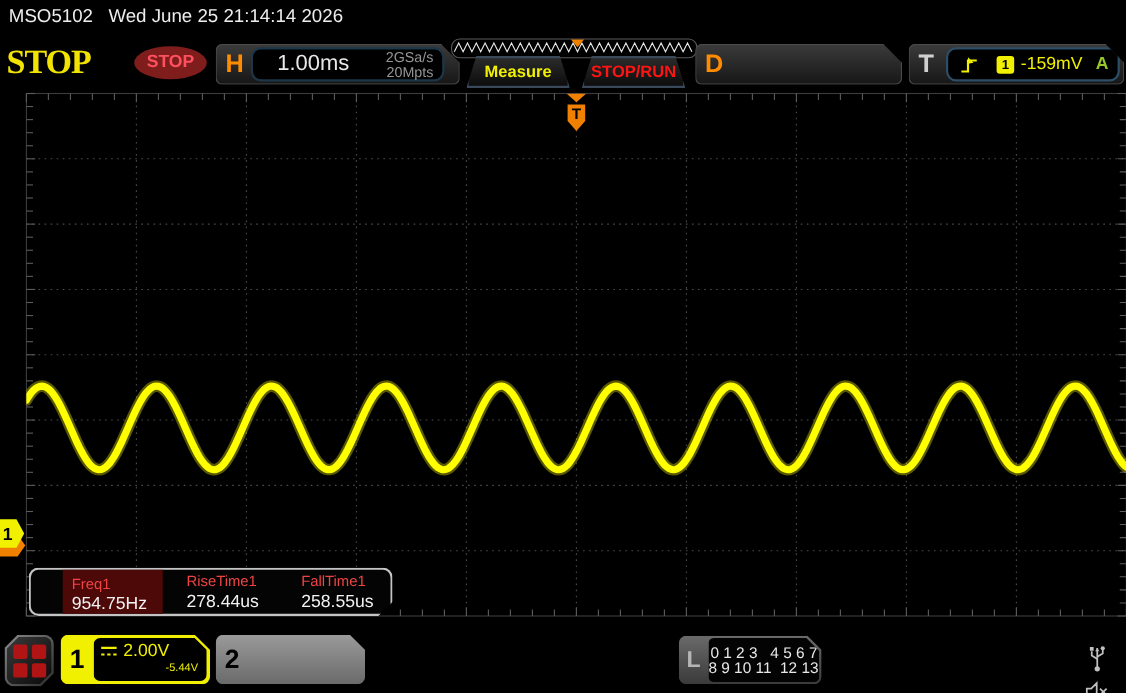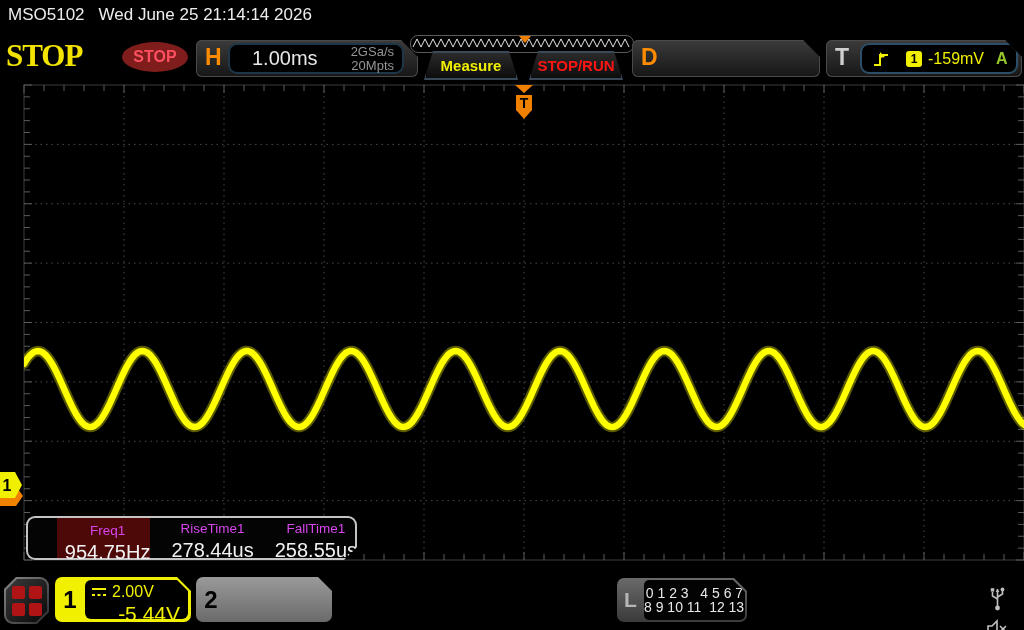--- a/index.html
+++ b/index.html
@@ -59,22 +59,22 @@
   .ch1-marker{position:absolute;left:0px;top:470px;width:26px;height:38px;}
 
   
   .meas-panel{position:absolute;left:26px;top:516px;width:331px;height:44px;background:#040404;
               border-radius:9px;box-shadow:inset 0 0 0 2px #c4c4c4;
               clip-path:polygon(0 0,100% 0,100% calc(100% - 13px),calc(100% - 13px) 100%,0 100%);
               display:flex;}
   .meas-spacer{width:33px;}
   .meas-col{width:96px;padding:5px 0 0 8px;box-sizing:border-box;height:100%;margin-left:13px;}
   .meas-col.hl{background:#4d0808;box-shadow:inset 0 0 0 0 transparent;margin:2px 0;height:40px;}
-  .meas-label{color:#d946ef;font-size:13.5px;text-align:center;}
-  .meas-value{color:#f2f2f2;font-size:20px;margin-top:3px;}
+  .meas-label{color:#ef4444;font-size:13.5px;}
+  .meas-value{color:#f2f2f2;font-size:16px;margin-top:3px;}
 
   
   .bottombar{position:absolute;left:0;top:563px;width:100%;height:67px;background:#000;}
   .menu-btn{position:absolute;left:4px;top:14px;width:45px;height:47px;border-radius:9px;
             background:linear-gradient(135deg,#8a8a8a,#2a2a2a);
             clip-path:polygon(0 12px,12px 0,100% 0,100% calc(100% - 12px),calc(100% - 12px) 100%,0 100%);}
   .menu-inner{position:absolute;left:2px;top:2px;right:2px;bottom:2px;border-radius:7px;
             background:linear-gradient(135deg,#3a3a3a,#090909);
             clip-path:polygon(0 11px,11px 0,100% 0,100% calc(100% - 11px),calc(100% - 11px) 100%,0 100%);
             display:grid;grid-template-columns:13px 13px;grid-template-rows:13px 13px;gap:4px;
@@ -86,21 +86,21 @@
   .chbadge .chnum{position:absolute;left:0;top:0;width:30px;height:100%;color:#000;
            font-weight:bold;font-size:24px;text-align:center;line-height:45px;}
   .chbadge .chbox{position:absolute;left:30px;top:3px;right:3px;bottom:3px;background:#000;
            border-radius:6px;clip-path:polygon(0 0,calc(100% - 11px) 0,100% 11px,100% 100%,0 100%);
            padding:3px 8px 0 6px;box-sizing:border-box;}
   .ch1{left:55px;background:#f0f000;}
   .ch1 .chbox{color:#f0f000;}
   .ch2{left:196px;background:linear-gradient(#9a9a9a,#6a6a6a);}
   .ch2 .chbox{color:#b4b4b4;}
   .ch-line1{font-size:16px;display:flex;align-items:center;gap:5px;}
-  .ch-line2{font-size:21px;text-align:right;margin-top:1px;}
+  .ch-line2{font-size:10px;text-align:right;margin-top:1px;}
 
   .lbox{position:absolute;left:617px;top:15px;width:130px;height:44px;background:linear-gradient(#6a6a6a,#3a3a3a);
         border-radius:7px;clip-path:polygon(0 0,calc(100% - 13px) 0,100% 13px,100% 100%,0 100%);}
   .lbox .llabel{position:absolute;left:0;top:0;width:27px;height:100%;color:#b5b5b5;
         font-weight:bold;font-size:21px;text-align:center;line-height:44px;}
   .lbox .linner{position:absolute;left:27px;top:2px;right:2px;bottom:2px;background:#030303;
         border-radius:5px;clip-path:polygon(0 0,calc(100% - 12px) 0,100% 12px,100% 100%,0 100%);
         color:#e8e8e8;font-size:14px;line-height:14px;white-space:pre;text-align:center;
         padding-top:6px;box-sizing:border-box;}
 

